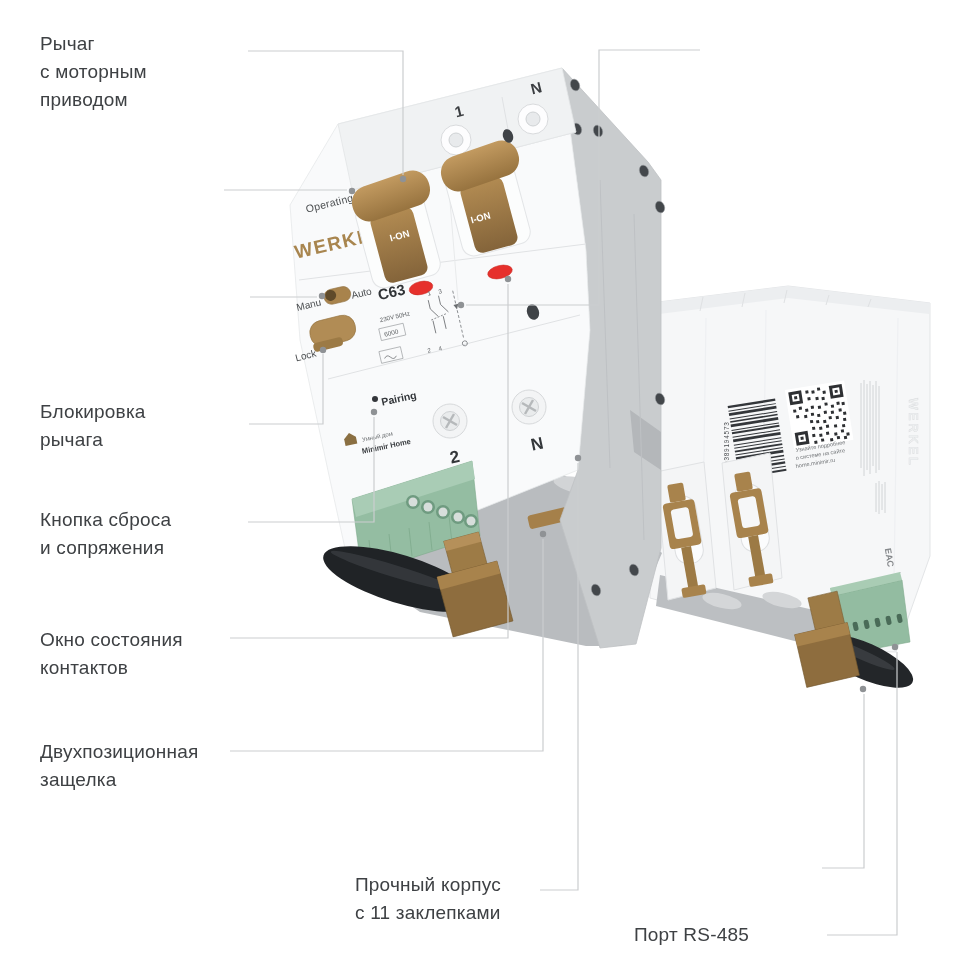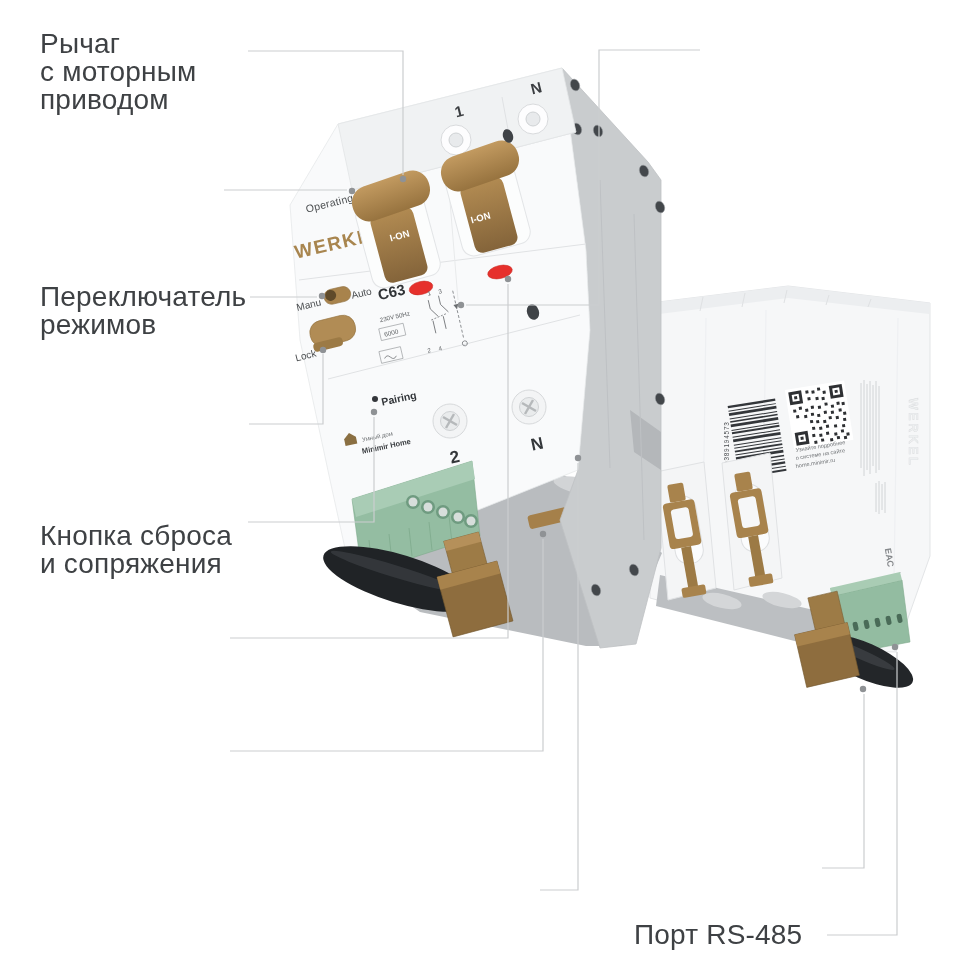--- a/index.html
+++ b/index.html
@@ -1,19 +1,19 @@
 <!DOCTYPE html>
 <html><head>
 <meta charset="utf-8">
 <style>
   html,body{margin:0;padding:0;background:#ffffff;}
   .stage{position:relative;width:970px;height:965px;background:#ffffff;overflow:hidden;
          font-family:"Liberation Sans","DejaVu Sans",sans-serif;}
   .scene{position:absolute;left:0;top:0;}
-  .callout{position:absolute;font-size:28px;line-height:28px;font-weight:400;
+  .callout{position:absolute;font-size:19px;line-height:28px;font-weight:400;
            color:#3e4144;white-space:pre-line;letter-spacing:.2px;}
   svg text{font-family:"Liberation Sans","DejaVu Sans",sans-serif;}
 </style>
 </head>
 <body>
 
 <div class="stage">
 
 <svg class="scene" width="970" height="965" viewBox="0 0 970 965">
   <defs>
@@ -355,19 +355,25 @@
         <circle cx="578" cy="458" r="3.2"></circle>
     <circle cx="461" cy="305" r="3.2"></circle>
         <circle cx="863" cy="689" r="3.2"></circle>
     <circle cx="895" cy="647" r="3.2"></circle>
   </g>
 </svg>
 
 <div class="callout" style="left:40px;top:30px">Рычаг
 с моторным
 приводом</div>
-<div class="callout" style="left:40px;top:283px">Переключатель
-режимов</div>
-<div class="callout" style="left:40px;top:522px">Кнопка сброса
+<div class="callout" style="left:40px;top:398px">Блокировка
+рычага</div>
+<div class="callout" style="left:40px;top:506px">Кнопка сброса
 и сопряжения</div>
+<div class="callout" style="left:40px;top:626px">Окно состояния
+контактов</div>
+<div class="callout" style="left:40px;top:738px">Двухпозиционная
+защелка</div>
+<div class="callout" style="left:355px;top:871px">Прочный корпус
+с 11 заклепками</div>
 <div class="callout" style="left:634px;top:921px">Порт RS-485</div>
 
 </div>
 
 </body></html>

